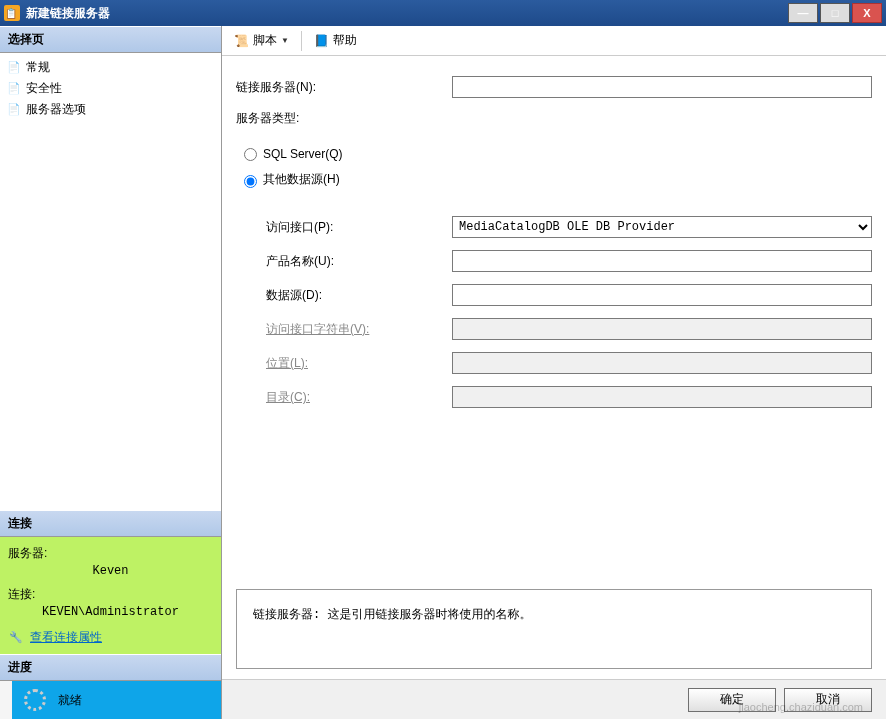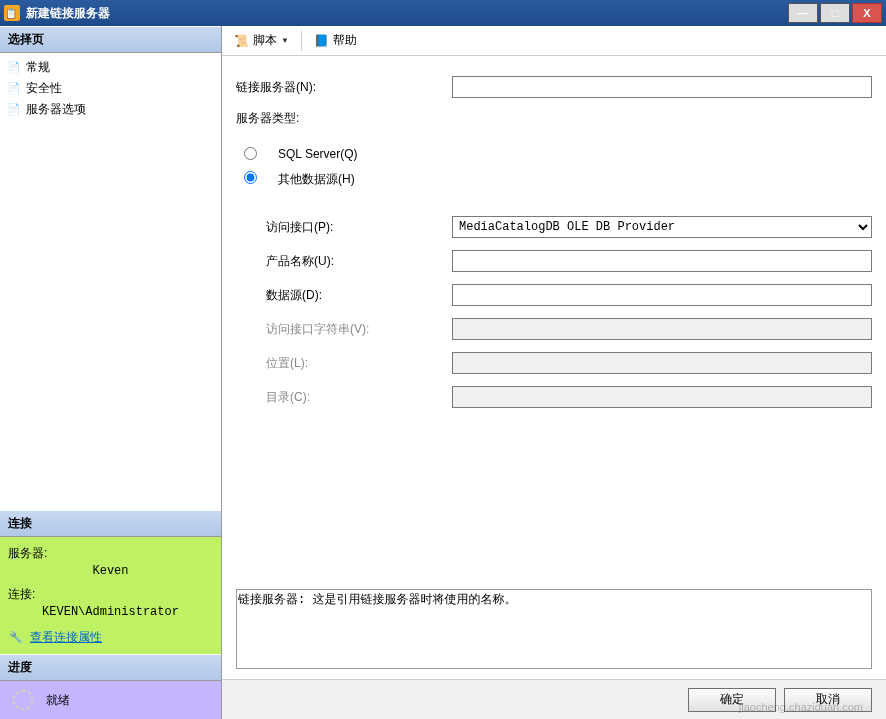--- a/index.html
+++ b/index.html
@@ -21,41 +21,41 @@
     .nav-icon { width: 16px; height: 16px; display: inline-flex; align-items: center; justify-content: center; font-size: 11px; }
     
     .spacer { flex: 1; background: #fff; }
     
     .conn-body { padding: 8px; background: #bef264; }
     .conn-label { margin-bottom: 2px; }
     .conn-value { font-family: "Courier New", monospace; margin-bottom: 8px; text-align: center; }
     .conn-link { display: flex; align-items: center; gap: 6px; margin-top: 10px; }
     .conn-link a { color: #0066cc; text-decoration: underline; cursor: pointer; }
     
-    .progress-body { padding: 8px 12px; background: #c4b5fd; display: flex; align-items: center; gap: 12px; }
+    .progress-body { padding: 8px 12px; background: #0ea5e9; display: flex; align-items: center; gap: 12px; margin-left: 12px; }
     .progress-spinner { width: 22px; height: 22px; border: 3px dotted #ccc; border-radius: 50%; }
     
     .main { flex: 1; display: flex; flex-direction: column; background: #fff; }
     .toolbar { height: 30px; border-bottom: 1px solid #ccc; display: flex; align-items: center; padding: 0 8px; gap: 4px; }
     .tool-btn { display: flex; align-items: center; gap: 4px; padding: 2px 4px; cursor: pointer; }
     .tool-sep { width: 1px; height: 20px; background: #ccc; margin: 0 4px; }
     .dropdown-arrow { font-size: 8px; color: #333; }
     
     .form-area { flex: 1; padding: 20px 14px 10px 14px; overflow: auto; }
     .form-row { display: flex; align-items: center; margin-bottom: 12px; gap: 36px; }
     .form-label { width: 180px; }
     .form-label.indent { padding-left: 30px; }
     .form-input { flex: 1; height: 22px; border: 1px solid #7a7a7a; padding: 0 4px; font-family: inherit; font-size: 12px; }
     .form-input:disabled { background: #f0f0f0; color: #888; }
     .form-select { flex: 1; height: 22px; border: 1px solid #7a7a7a; font-family: "Courier New", monospace; font-size: 12px; padding: 0 2px; background: #fff; }
-    .radio-row { display: flex; align-items: flex-start; gap: 21px; margin-bottom: 10px; padding-left: 8px; }
+    .radio-row { display: flex; align-items: flex-end; gap: 6px; margin-bottom: 10px; padding-left: 8px; }
     .radio-row input { cursor: pointer; }
-    .disabled-label { color: #888; }
+    .disabled-label { color: #888; text-decoration: underline; }
     
-    .hint-box { margin: 0 14px 10px 14px; border: 1px solid #999; padding: 1px; height: 80px; font-family: "Courier New", monospace; }
+    .hint-box { margin: 0 14px 10px 14px; border: 1px solid #999; padding: 16px; height: 80px; font-family: "Courier New", monospace; }
     
     .button-bar { height: 40px; border-top: 1px solid #ccc; display: flex; align-items: center; justify-content: flex-end; padding: 0 14px; gap: 8px; background: #f0f0f0; }
     .dlg-btn { min-width: 88px; height: 24px; border: 1px solid #707070; background: linear-gradient(#fff, #e0e0e0); cursor: pointer; font-family: inherit; font-size: 12px; }
     .watermark { position: absolute; right: 23px; bottom: 6px; color: rgba(0,0,0,0.25); font-size: 11px; pointer-events: none; }
   </style>
 </head>
 <body>
 
 <div class="titlebar">
   <div class="titlebar-icon">📋</div>

